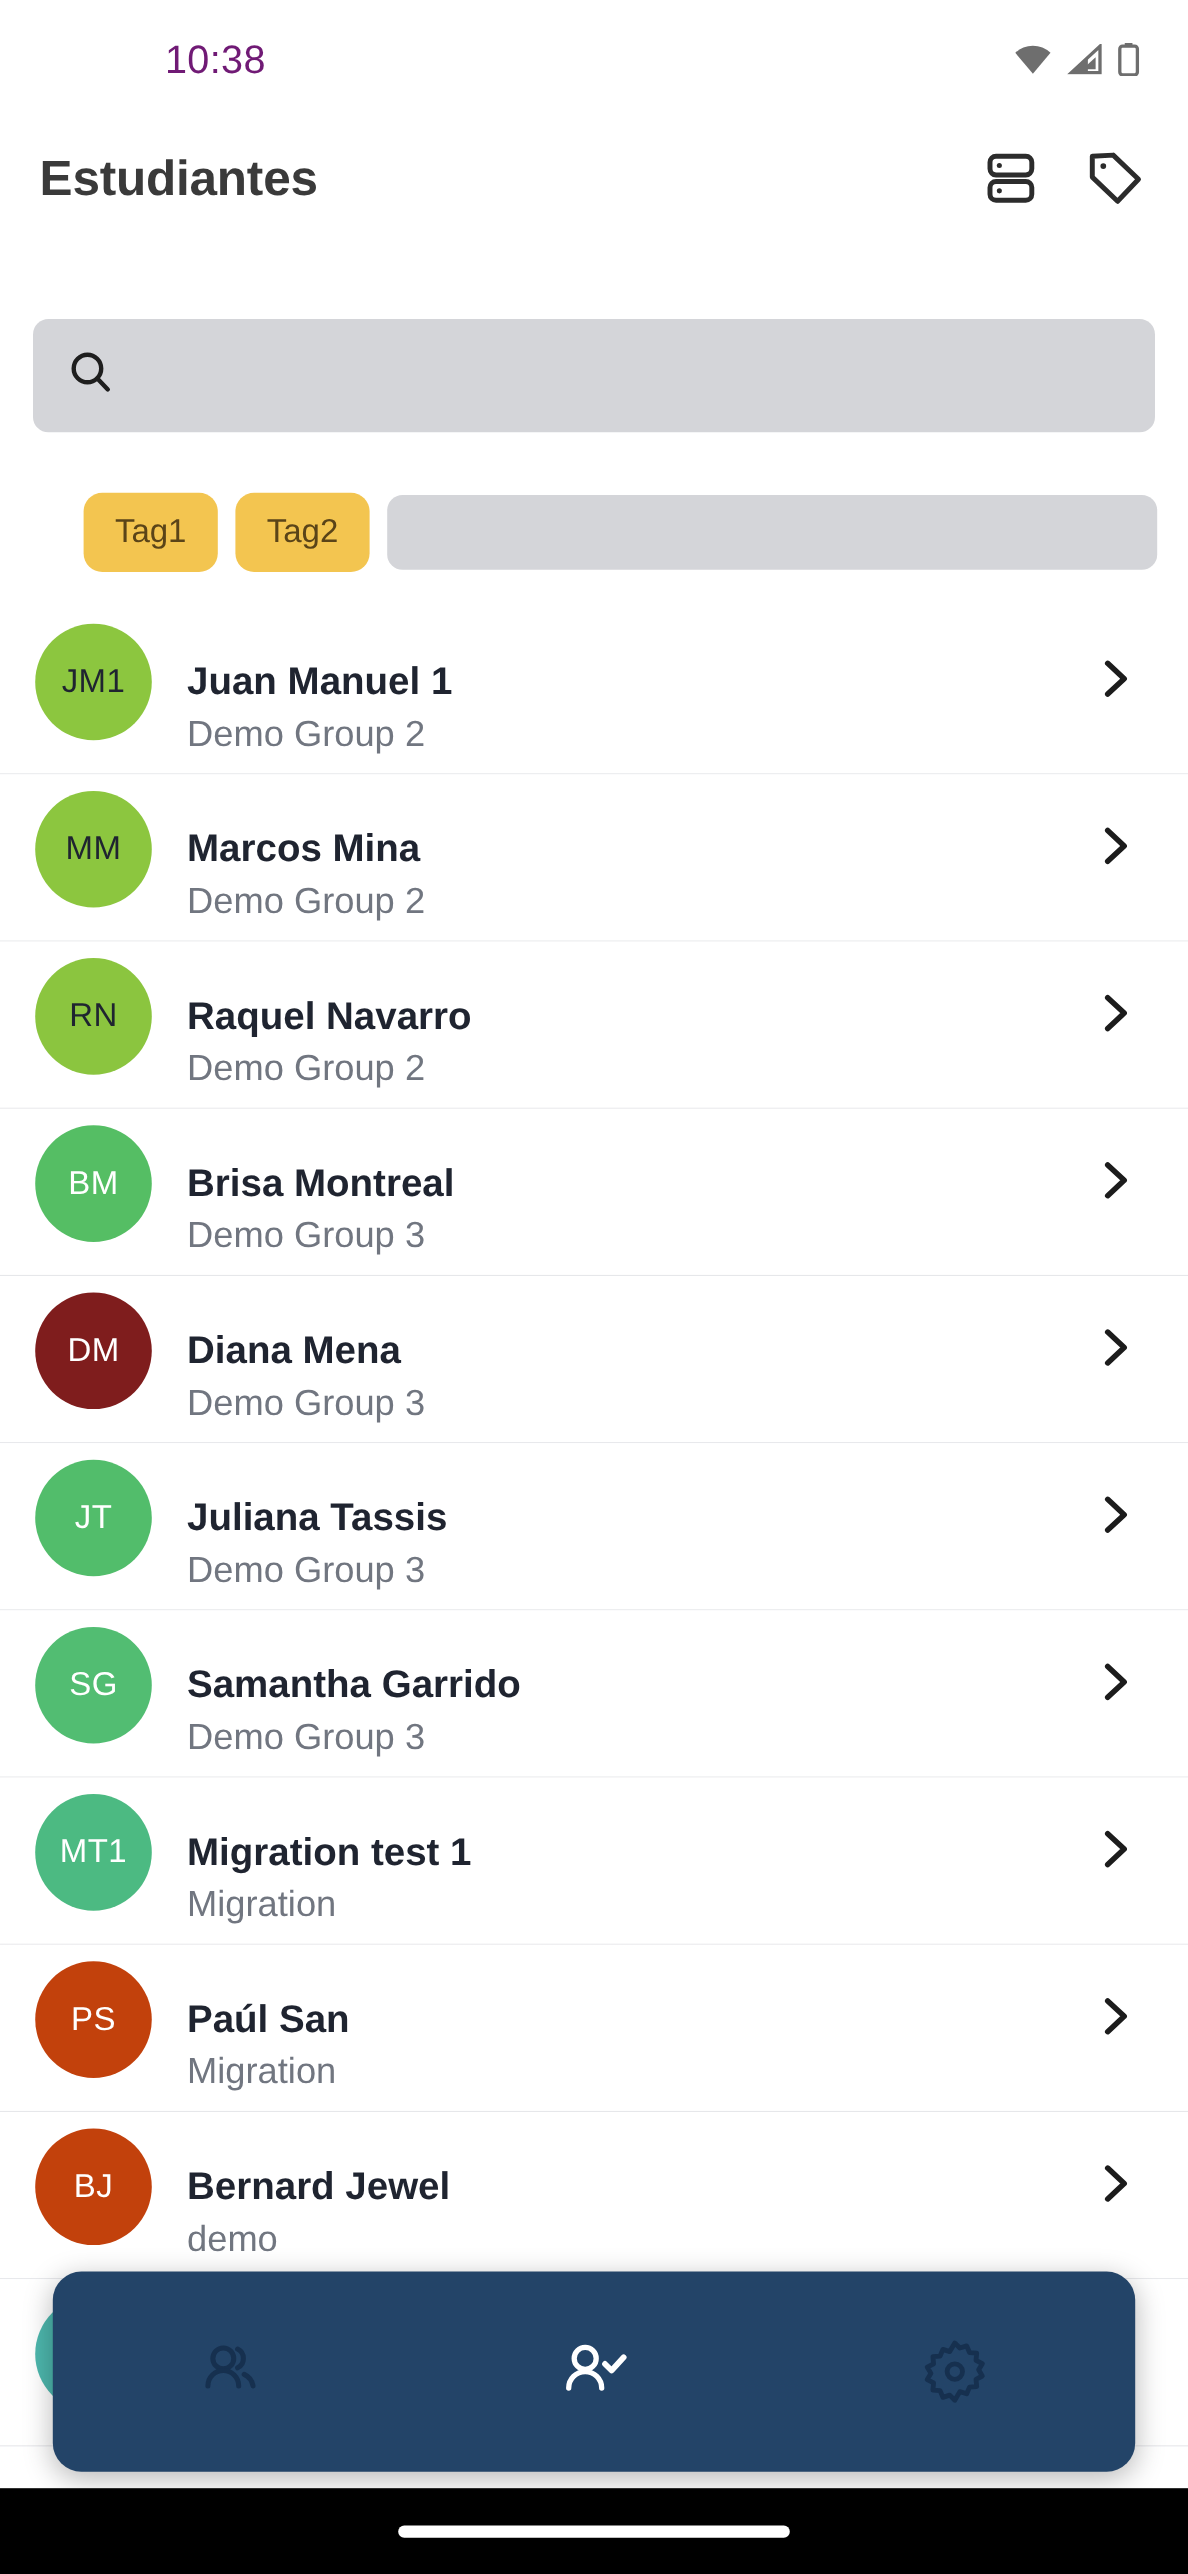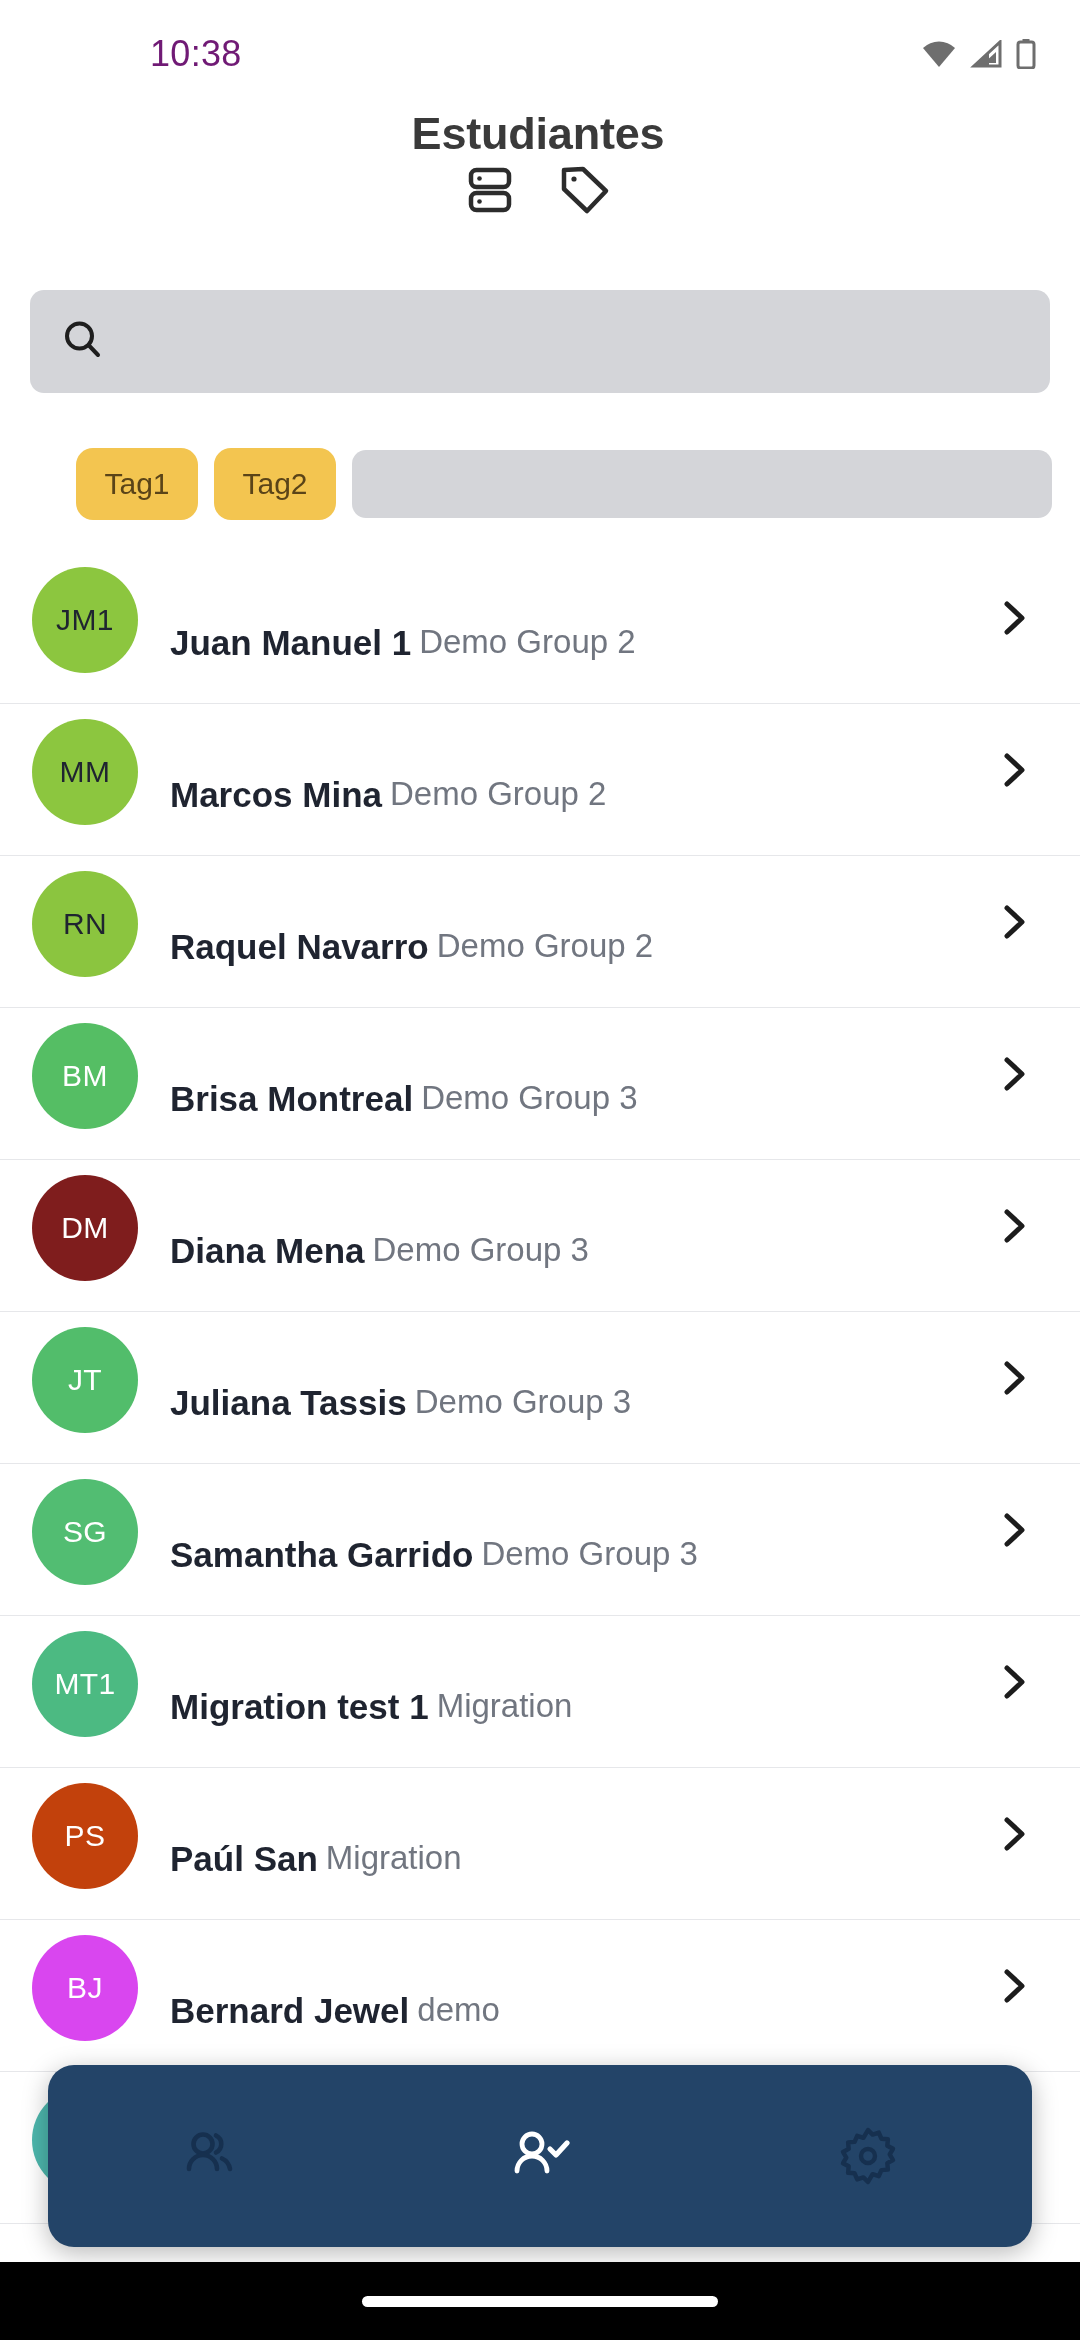--- a/index.html
+++ b/index.html
@@ -44,21 +44,20 @@
 
   
   .appbar {
     position:absolute;
     top:108px; left:0;
     width:1080px; height:108px;
     display:flex;
     align-items:center;
     justify-content:space-between;
     padding:0 40px 0 36px;
-    flex-direction:column;
   }
   .app-title {
     font-size:45px;
     font-weight:bold;
     color:#3a3a3a;
     letter-spacing:-0.2px;
   }
   .appbar-actions {
     display:flex;
     align-items:center;
@@ -143,20 +142,22 @@
     display:flex;
     align-items:center;
     justify-content:center;
     font-size:30px;
     letter-spacing:0.4px;
   }
   .row-text {
     flex:1;
     padding-left:32px;
     display:flex;
+    flex-direction:column;
+    justify-content:center;
     gap:8px;
     min-width:0;
     margin-top:46px;
   }
   .row-name {
     font-size:35px;
     font-weight:bold;
     color:#1f2430;
     white-space:nowrap;
   }
@@ -372,21 +373,21 @@
         <div class="avatar" style="background: #c2410c; color: rgb(255, 255, 255);">PS</div>
         <div class="row-text">
           <div class="row-name">Paúl San</div>
           <div class="row-sub">Migration</div>
         </div>
         <span class="row-chevron"><svg width="44" height="44" viewBox="0 0 44 44">
             <polyline points="15,8 30,22 15,36" fill="none" stroke="#1c1c1c" stroke-width="5" stroke-linecap="round" stroke-linejoin="round"></polyline>
           </svg></span>
       </div>
       <div class="row">
-        <div class="avatar" style="background: #d946ef; color: rgb(255, 255, 255);">BJ</div>
+        <div class="avatar" style="background: #c2410c; color: rgb(255, 255, 255);">BJ</div>
         <div class="row-text">
           <div class="row-name">Bernard Jewel</div>
           <div class="row-sub">demo</div>
         </div>
         <span class="row-chevron"><svg width="44" height="44" viewBox="0 0 44 44">
             <polyline points="15,8 30,22 15,36" fill="none" stroke="#1c1c1c" stroke-width="5" stroke-linecap="round" stroke-linejoin="round"></polyline>
           </svg></span>
       </div>
       <div class="row">
         <div class="avatar" style="background: rgb(77, 183, 173); color: rgb(255, 255, 255);">CP</div>

